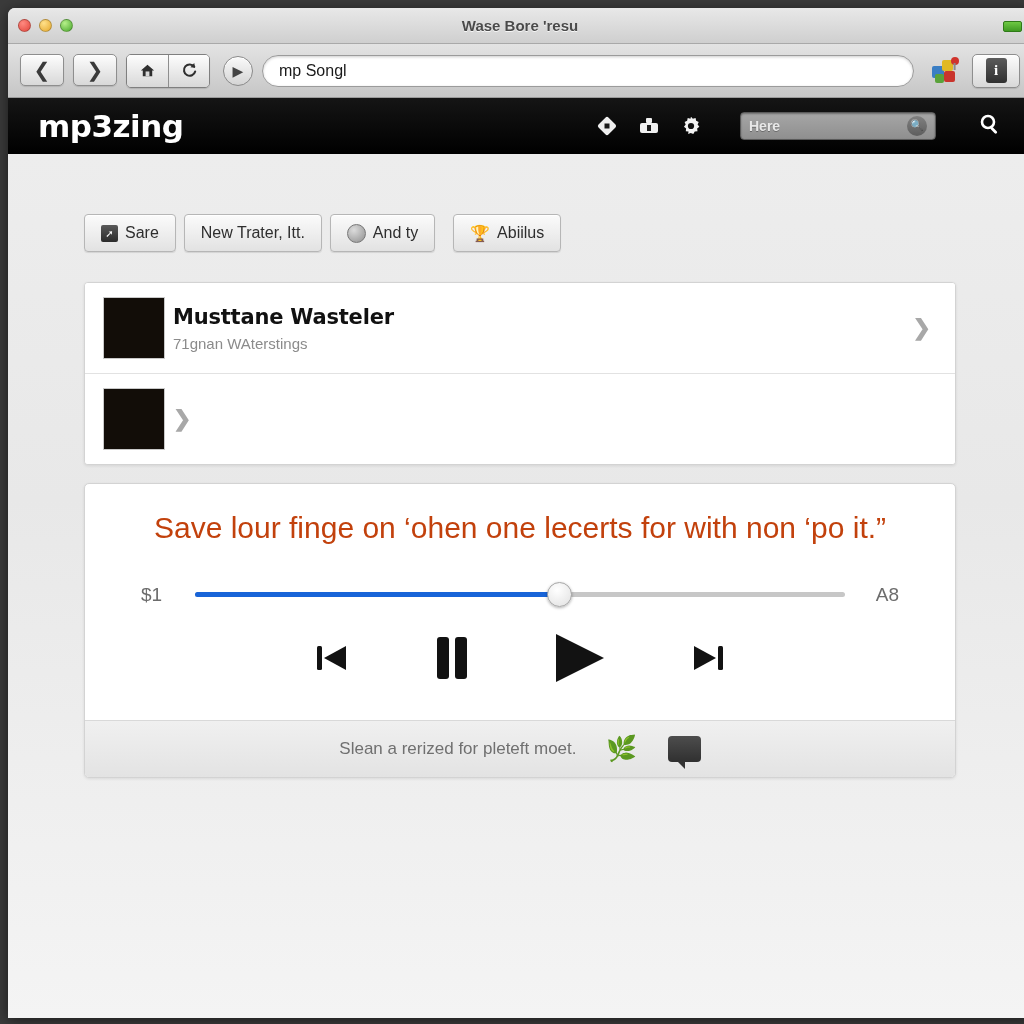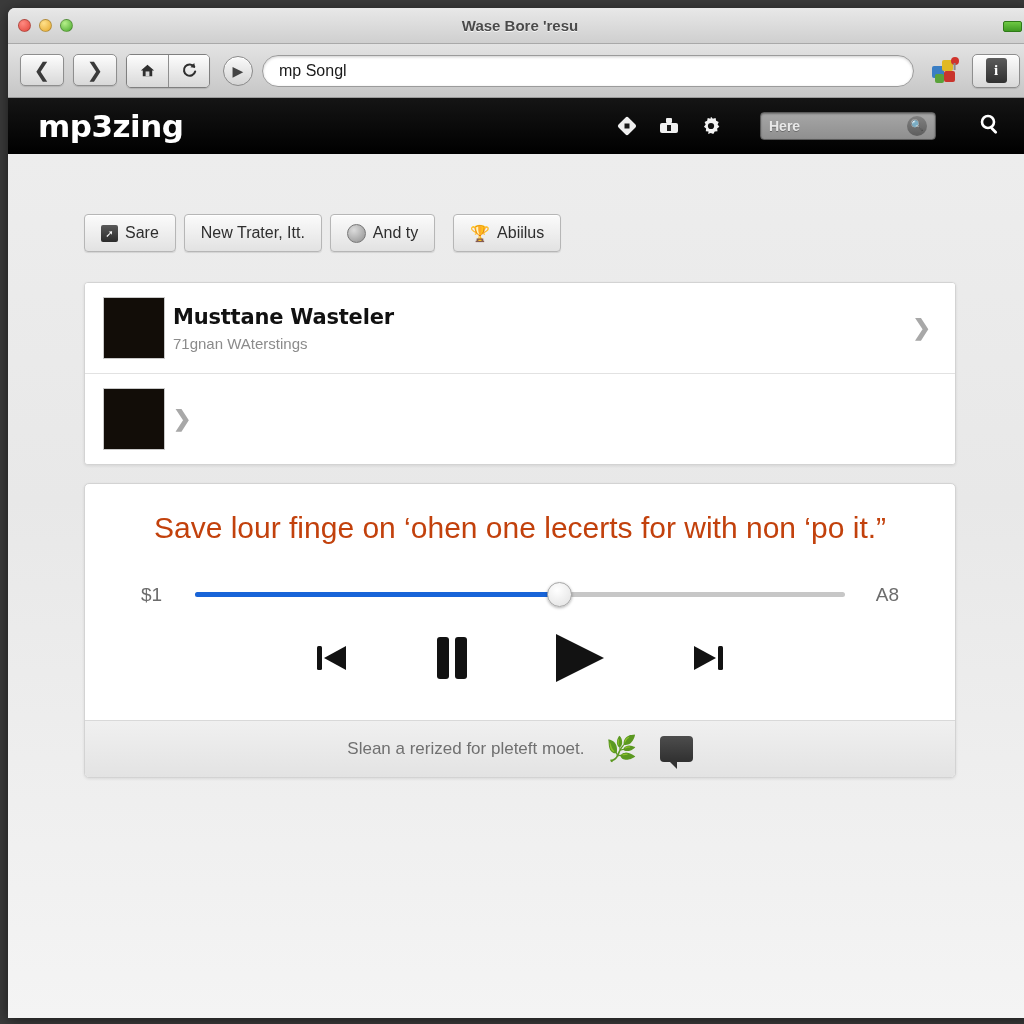--- a/index.html
+++ b/index.html
@@ -95,21 +95,21 @@
     border-bottom: 1px solid #000;
   }
   .logo {
     color: #fff; font-size: 31px; font-weight: bold;
     letter-spacing: -.5px; font-family: "DejaVu Sans", sans-serif;
   }
   .nav-spacer { flex: 1; }
   .nav-icons { display: flex; align-items: center; gap: 20px; }
   .nav-ico { color: #f2f2f2; display: flex; align-items: center; }
   .nav-search {
-    width: 176px; height: 28px; margin-left: 18px;
+    width: 196px; height: 28px; margin-left: 18px;
     background: linear-gradient(#a6a6a6, #8f8f8f);
     border: 1px solid #5a5a5a; border-radius: 4px;
     display: flex; align-items: center; padding: 0 8px;
     box-shadow: inset 0 1px 2px rgba(0,0,0,.35);
   }
   .nav-search-text { flex: 1; color: #e8e8e8; font-size: 14px; font-weight: bold;
                      text-shadow: 0 1px 0 rgba(0,0,0,.3); }
   .ns-circle {
     width: 20px; height: 20px; border-radius: 50%;
     background: linear-gradient(#808080, #5e5e5e);
@@ -239,21 +239,21 @@
   .knob {
     position: absolute; width: 25px; height: 25px; border-radius: 50%;
     background: radial-gradient(circle at 40% 30%, #fff, #e0e0e0);
     border: 1px solid #a5a5a5; box-shadow: 0 1px 3px rgba(0,0,0,.3);
   }
   .controls { display: flex; align-items: center; justify-content: center; gap: 74px;
               padding: 24px 0 34px; }
   .ctl { color: #141414; display: flex; align-items: center; justify-content: center; }
 
   .playerfoot {
-    display: flex; align-items: center; justify-content: center; gap: 22px;
+    display: flex; align-items: center; justify-content: center; gap: 30px;
     background: linear-gradient(#f0f0f0, #e3e3e3);
     border-top: 1px solid #d9d9d9; padding: 15px 20px;
     font-size: 17px; color: #707070;
   }
   .leaf { font-size: 25px; line-height: 1; }
   .bubble {
     width: 33px; height: 26px; border-radius: 4px;
     background: linear-gradient(#4d4d4d, #303030); position: relative;
   }
   .bubble:after {

